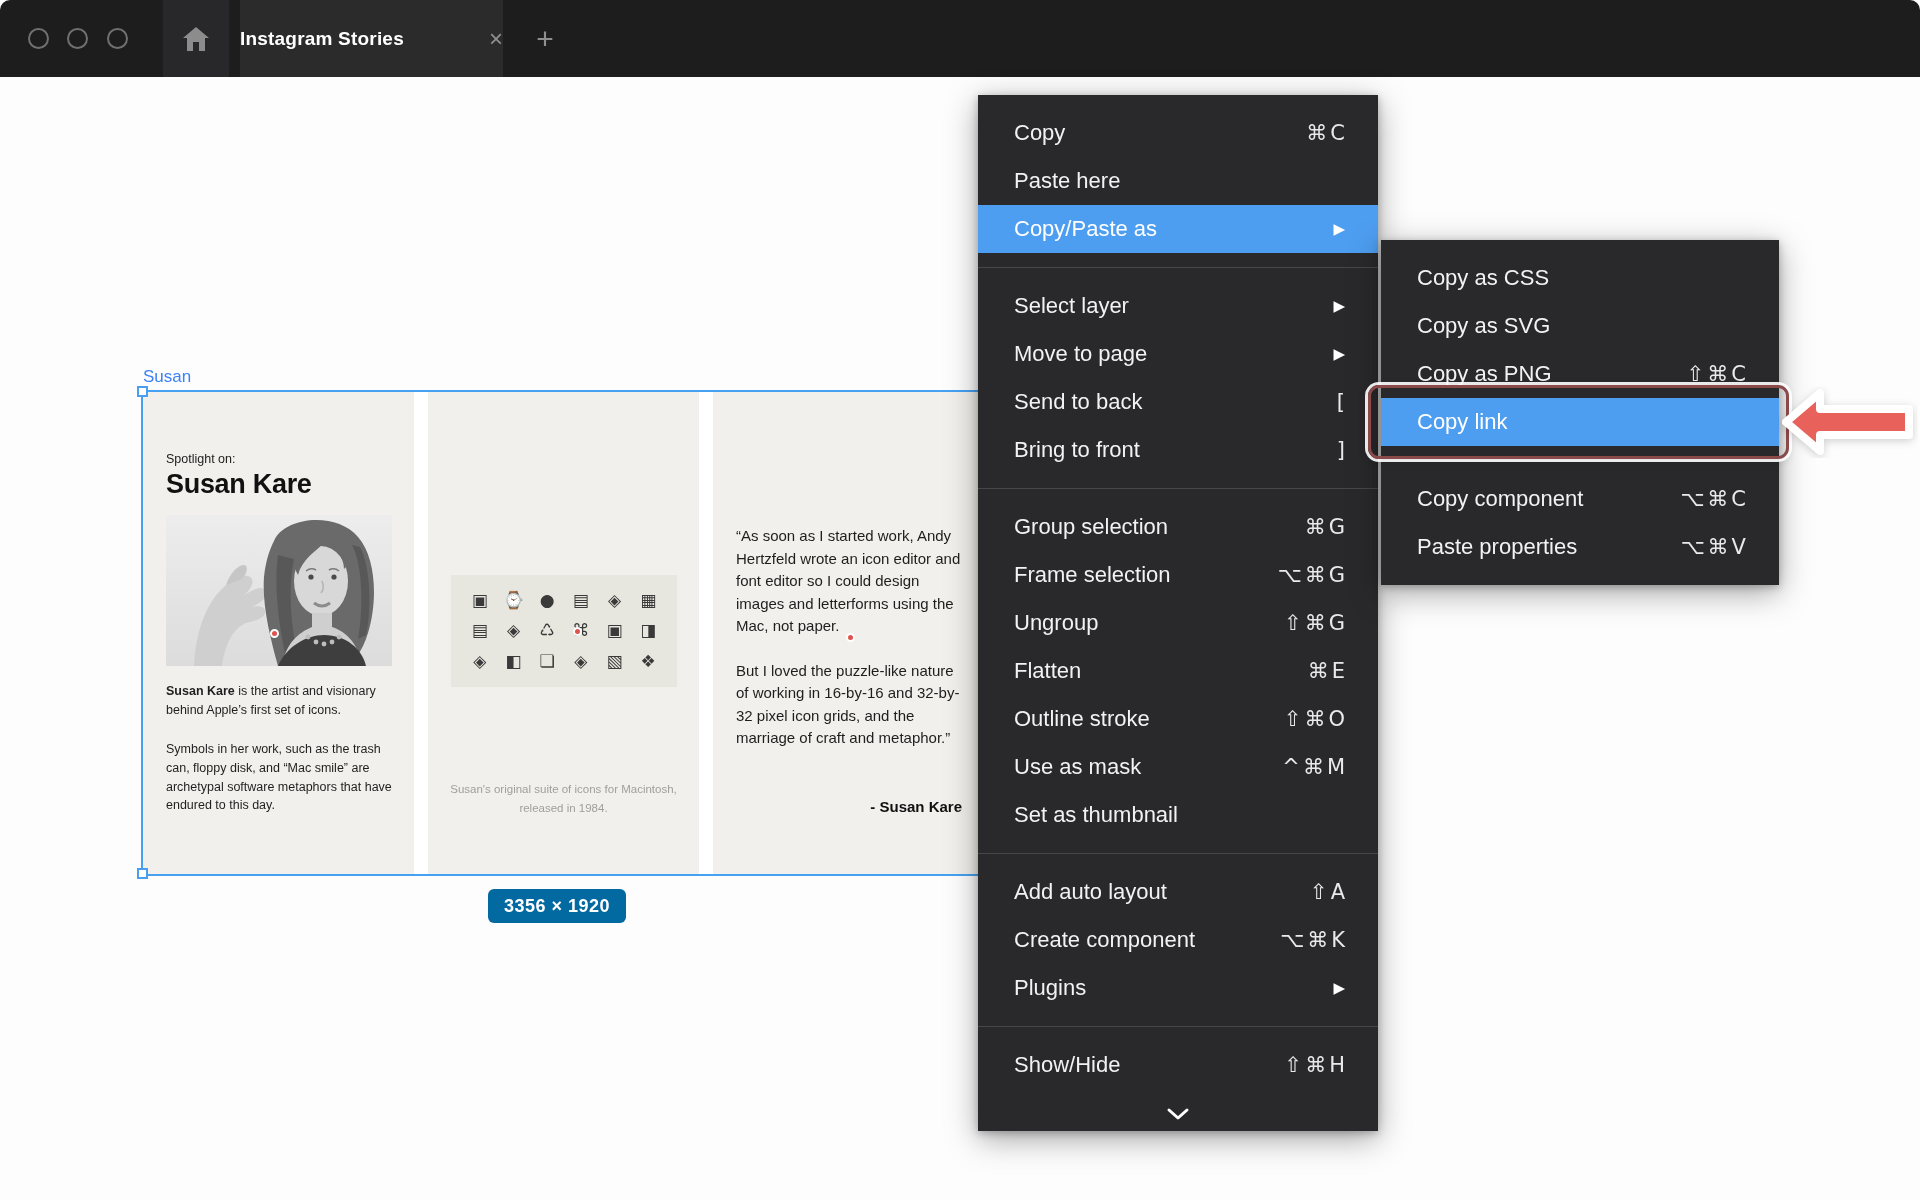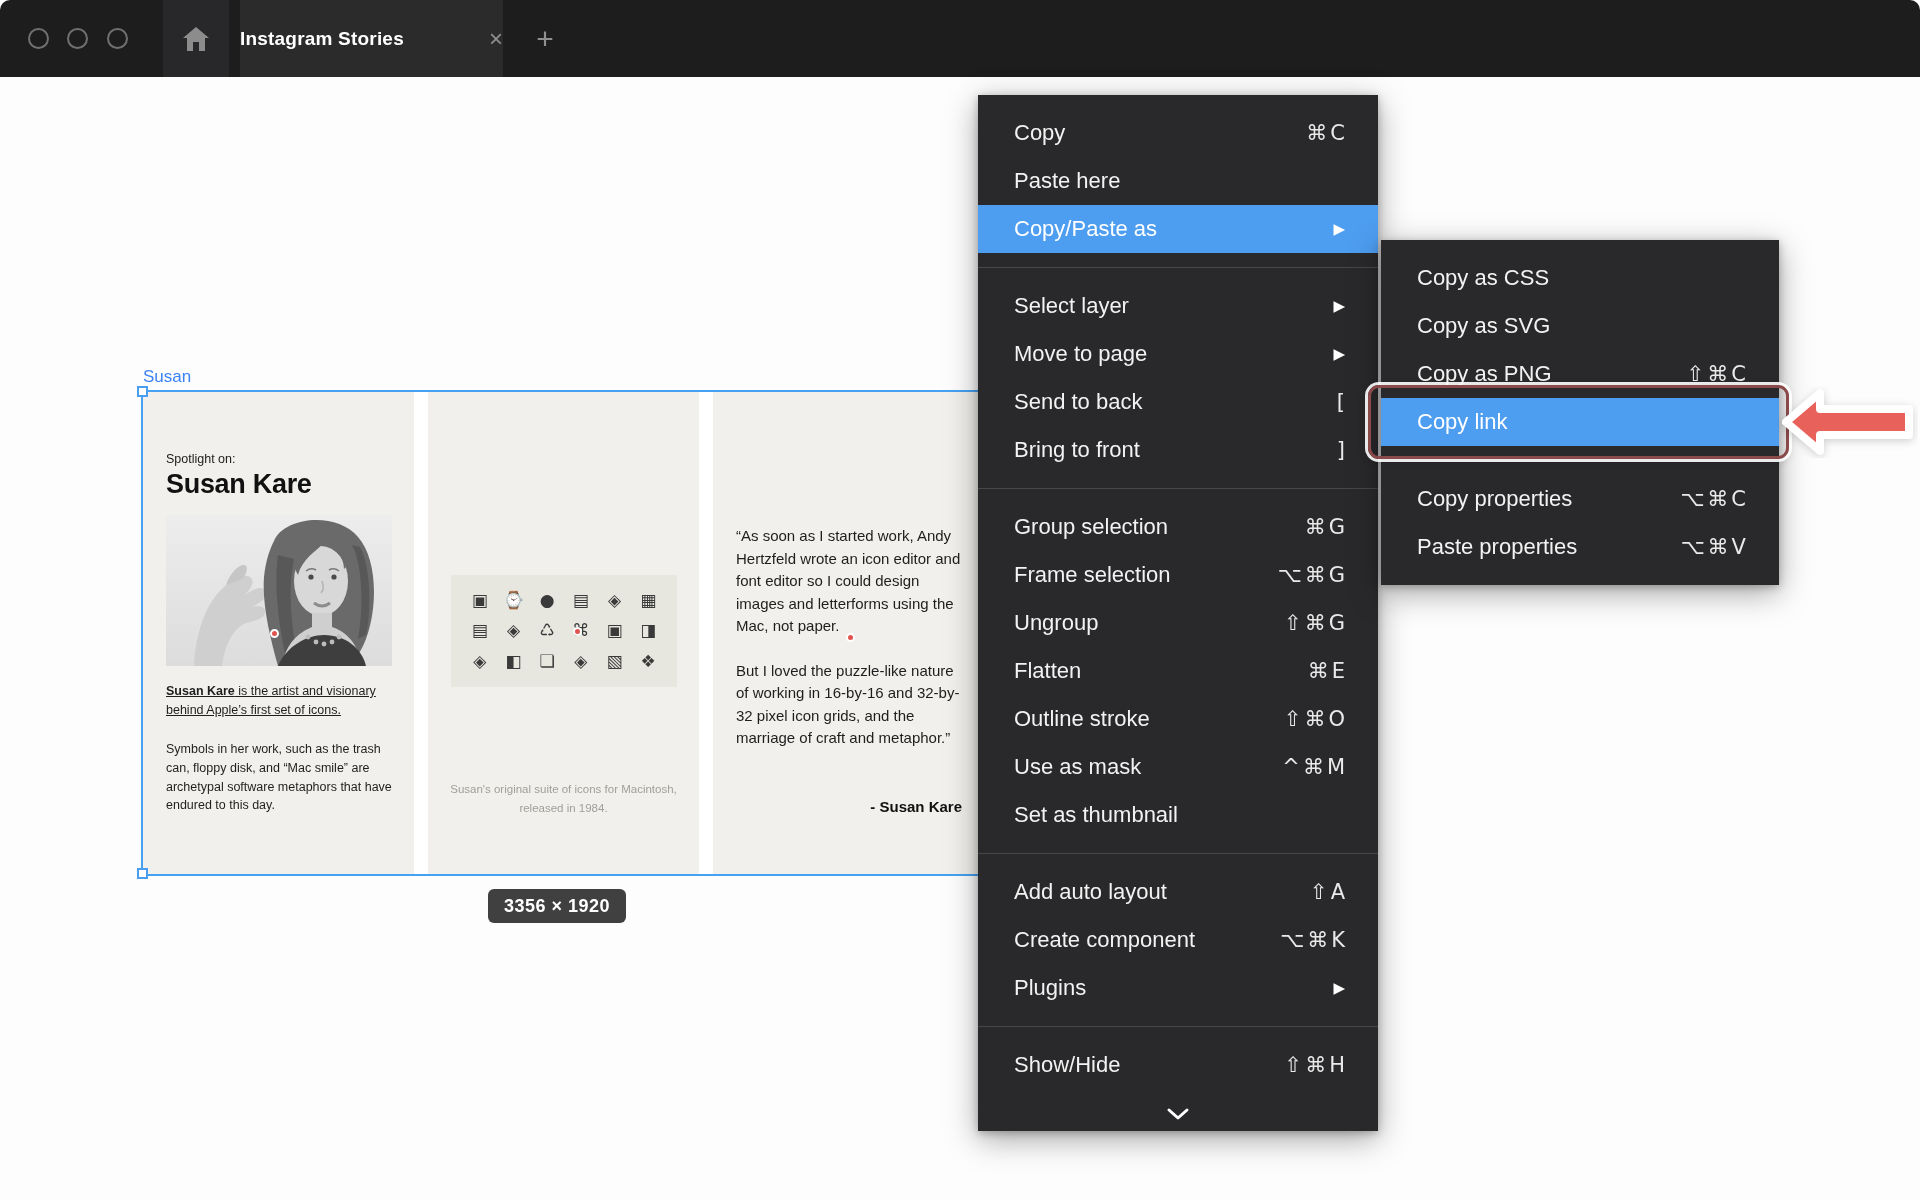--- a/index.html
+++ b/index.html
@@ -29,21 +29,21 @@
   .p1{left:0;} .p2{left:285px;} .p3{left:570px;}
   .handle{position:absolute;width:11px;height:11px;background:#ffffff;border:2px solid #4a9ef0;z-index:5;}
   .size-badge{position:absolute;left:488px;top:812px;height:34px;background:#4a9ef0;color:#fff;
     border-radius:6px;font-size:18px;font-weight:700;line-height:34px;padding:0 16px;letter-spacing:.5px;}
 
   
   .eyebrow{position:absolute;left:23px;top:60px;font-size:12.5px;color:#1c1c1c;}
   .p1-title{position:absolute;left:23px;top:77px;font-size:27px;font-weight:700;color:#111;letter-spacing:-.3px;}
   .photo{position:absolute;left:23px;top:123px;width:226px;height:151px;overflow:hidden;}
   .p1-body{position:absolute;left:23px;width:228px;font-size:12.5px;line-height:1.5;color:#1f1f1f;}
-  .p1-b1{top:290px;text-decoration:underline;} .p1-b2{top:348px;}
+  .p1-b1{top:290px;} .p1-b2{top:348px;}
 
   
   .icon-card{position:absolute;left:23px;top:183px;width:226px;height:112px;background:#e8e7df;
     display:grid;grid-template-columns:repeat(6,1fr);align-items:center;justify-items:center;
     padding:10px 12px;}
   .pix-icon{font-family:"DejaVu Sans",sans-serif;font-size:17px;color:#3a3a3a;line-height:1;}
   .caption{position:absolute;left:10px;top:388px;width:251px;text-align:center;font-size:11.5px;
     line-height:1.65;color:#a09f9a;}
 
   
@@ -189,21 +189,21 @@
       <div class="red-dot" style="left:133px;top:241px;"></div>
       <div class="attribution">- Susan Kare</div>
     </div>
   </div>
 
   <div class="handle" style="left:137px;top:309px;"></div>
   <div class="handle" style="left:137px;top:791px;"></div>
   <div class="handle" style="left:979px;top:309px;"></div>
   <div class="handle" style="left:979px;top:791px;"></div>
 
-  <div class="size-badge" style="background: #404040; text-align: center;">3356 × 1920</div>
+  <div class="size-badge" style="background: #0369a1; text-align: center;">3356 × 1920</div>
 </div>
 
 <div class="menu menu-main" id="menu-main" style="background: rgb(41, 41, 43);">
     <div class="menu-section">
       <div class="menu-item">
         <span class="mi-label">Copy</span>
         <span class="mi-right">⌘C</span>
       </div>
       <div class="menu-item">
         <span class="mi-label">Paste here</span>
@@ -303,21 +303,21 @@
         <span class="mi-label">Copy as PNG</span>
         <span class="mi-right">⇧⌘C</span>
       </div>
       <div class="menu-item hl" style="background: rgb(77, 157, 240);">
         <span class="mi-label">Copy link</span>
       </div>
     </div>
     <div class="menu-divider"></div>
     <div class="menu-section">
       <div class="menu-item">
-        <span class="mi-label">Copy properties</span>
+        <span class="mi-label">Copy component</span>
         <span class="mi-right">⌥⌘C</span>
       </div>
       <div class="menu-item">
         <span class="mi-label">Paste properties</span>
         <span class="mi-right">⌥⌘V</span>
       </div>
     </div>
   </div>
 
 <div class="annot-rect" style="border-color: rgb(139, 74, 74);"></div>

